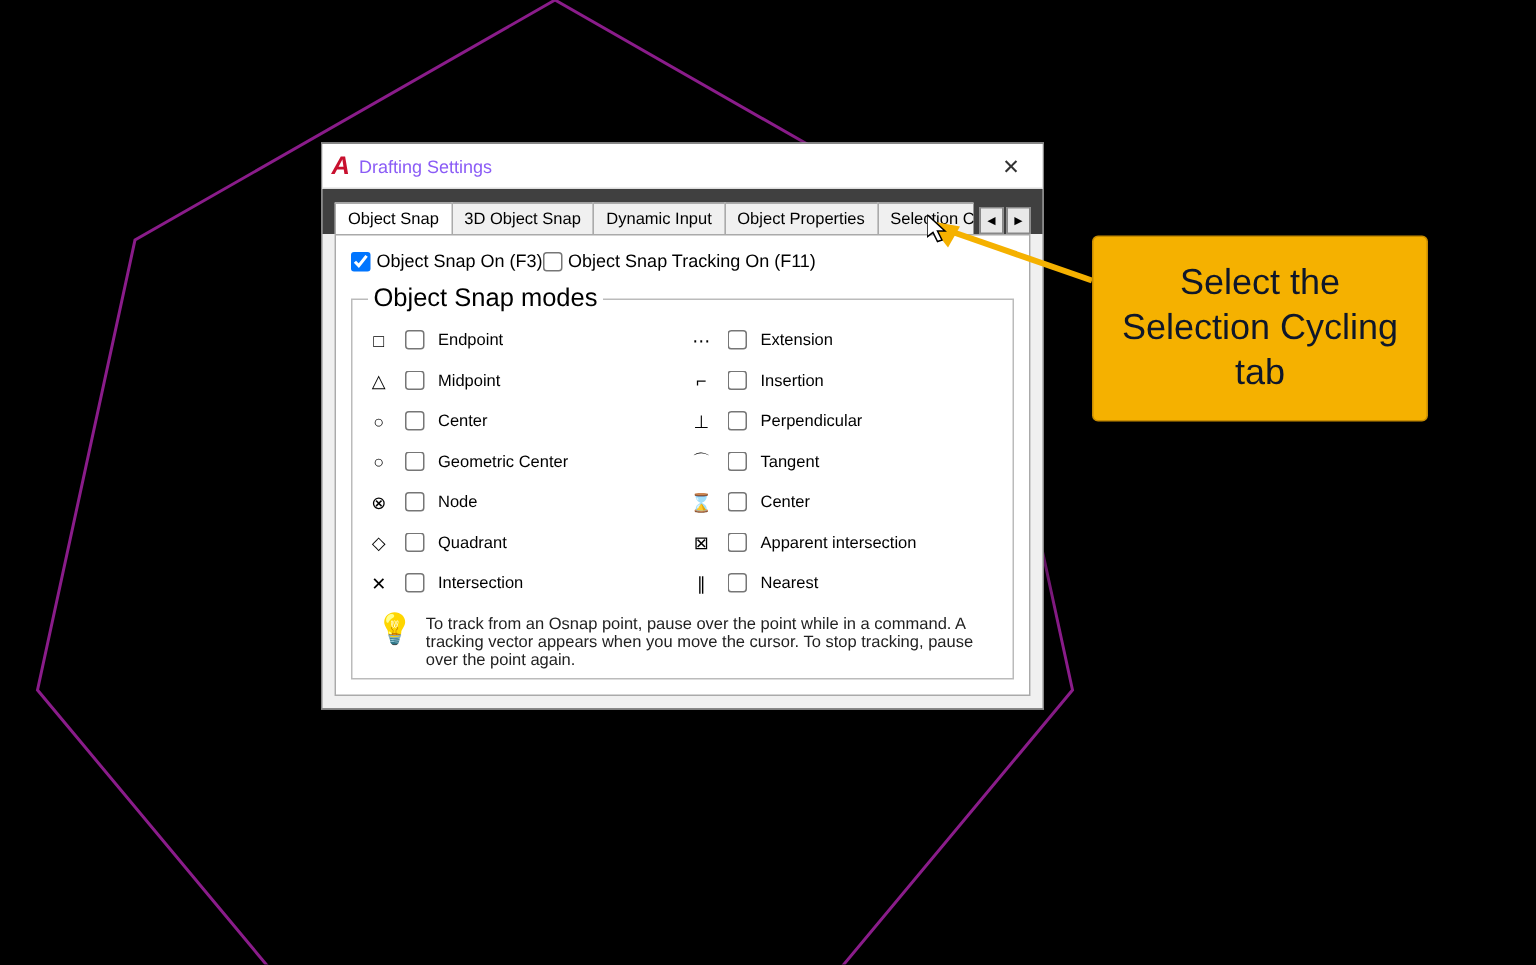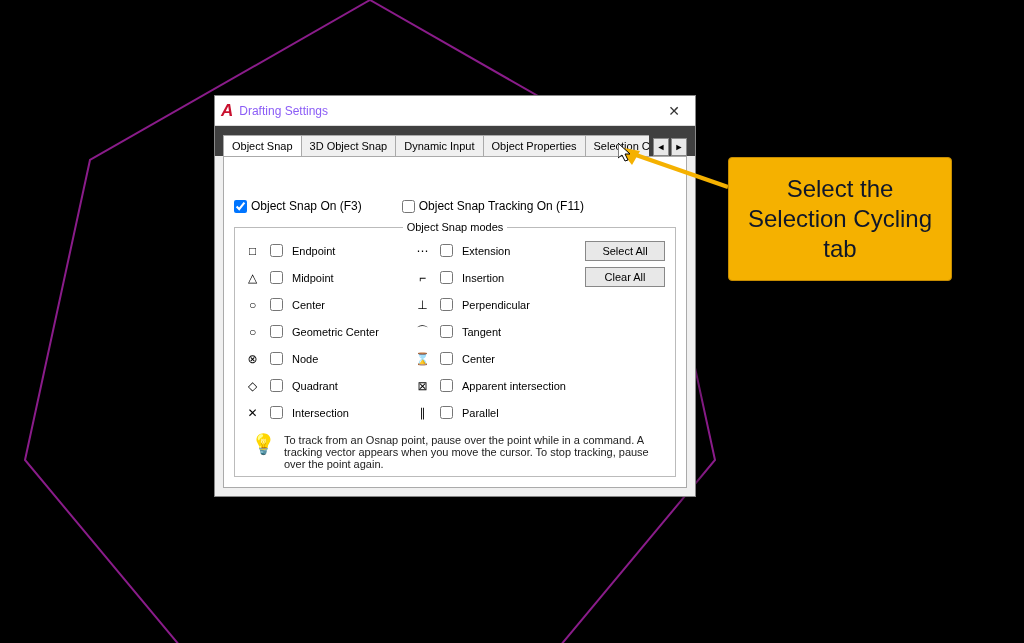--- a/index.html
+++ b/index.html
@@ -115,42 +115,39 @@
 
   .content {
     background: #fff;
     border: 1px solid #aaa;
     margin: 0 8px 8px 8px;
     padding: 10px;
     position: relative;
   }
   .toprow {
     display: flex;
-    gap: 40px;
     margin-bottom: 8px;
-    margin-top: 32px;
   }
   .chk {
     display: inline-flex;
     align-items: center;
     gap: 4px;
   }
   .chk input[type=checkbox] {
     width: 13px; height: 13px; margin: 0;
   }
 
   fieldset.modes {
     border: 1px solid #bbb;
     margin: 0;
     padding: 8px 10px 6px 10px;
   }
   fieldset.modes legend {
-    font-size: 11px;
+    font-size: 17px;
     padding: 0 4px;
-    text-align: center;
   }
   .mode-columns {
     display: flex;
     gap: 10px;
   }
   .col {
     display: flex;
     flex-direction: column;
     gap: 8px;
   }
@@ -355,26 +352,22 @@
               <span>Center</span>
             </div>
           <div class="mode-item">
               <span class="sym">⊠</span>
               <input type="checkbox" style="">
               <span>Apparent intersection</span>
             </div>
           <div class="mode-item">
               <span class="sym">∥</span>
               <input type="checkbox" style="">
-              <span>Parallel</span>
-            </div>
-        </div>
-        <div class="btncol">
-          <button class="winbtn">Select All</button>
-          <button class="winbtn">Clear All</button>
+              <span>Nearest</span>
+            </div>
         </div>
       </div>
 
       <div class="tip">
         <span class="bulb">💡</span>
         <span>To track from an Osnap point, pause over the point while in a command.  A tracking vector appears when you move the cursor.  To stop tracking, pause over the point again.</span>
       </div>
     </fieldset>
   </div>
 

